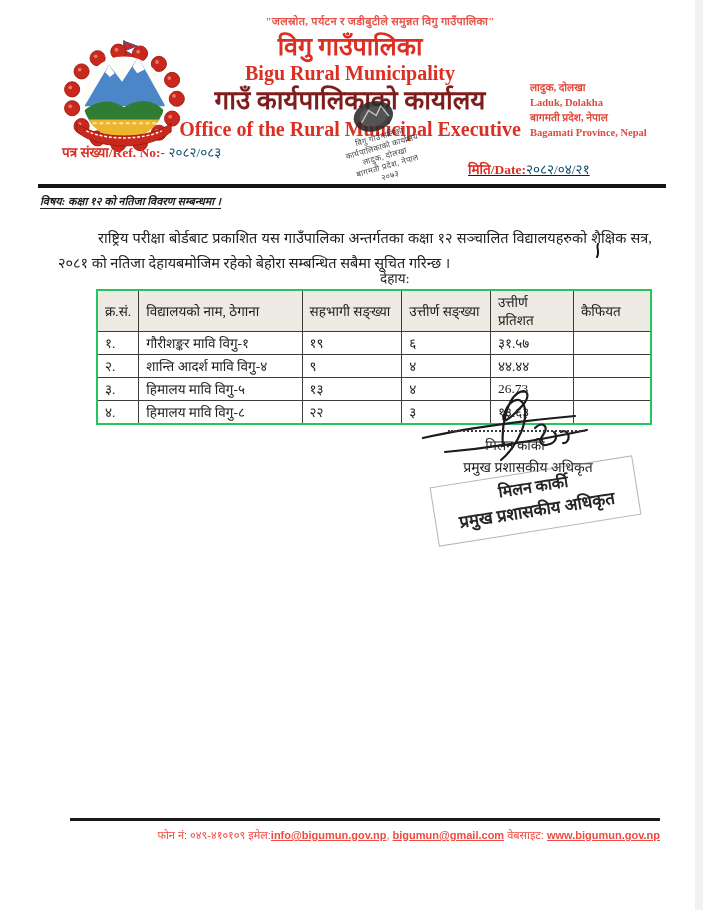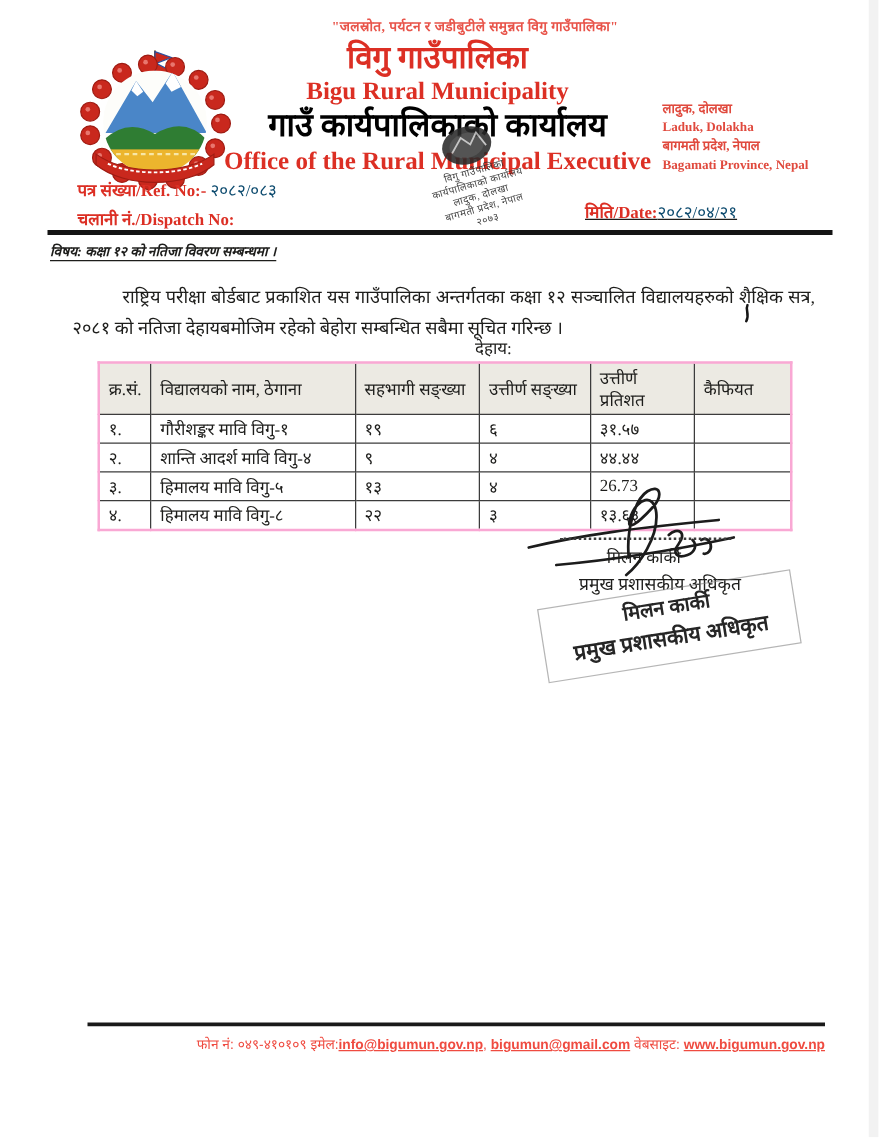--- a/index.html
+++ b/index.html
@@ -5,21 +5,21 @@
   * { margin:0; padding:0; box-sizing:border-box; }
   html,body { background:#ffffff; }
   body { width:703px; height:910px; font-family:"Liberation Serif", serif; color:#1d1d1b; }
   .page { position:relative; width:703px; height:910px; background:#ffffff; overflow:hidden; }
   .scan-edge { position:absolute; right:0; top:0; width:8px; height:100%; background:rgba(0,0,0,0.05); }
   .slogan { position:absolute; top:13px; left:100px; width:560px; text-align:center;
             font-size:11px; font-weight:bold; color:#e8544a; letter-spacing:0.3px; }
   .head-center { position:absolute; top:33px; left:40px; width:620px; text-align:center; }
   .t-np1 { font-size:25px; font-weight:bold; color:#dc2f24; line-height:28px; }
   .t-en1 { font-size:20px; font-weight:bold; color:#dc2f24; line-height:25px; }
-  .t-np2 { font-size:26px; font-weight:bold; color:#000000; line-height:30px; }
+  .t-np2 { font-size:26px; font-weight:bold; color:#7f1d1d; line-height:30px; }
   .t-en2 { font-size:20px; font-weight:bold; color:#dc2f24; line-height:26px; }
   .logo { position:absolute; top:38px; left:58px; width:132px; height:114px; }
   .addr { position:absolute; top:80px; left:530px; width:160px; font-size:10.5px; font-weight:bold;
           color:#e04a3e; line-height:15px; }
 
   
   .seal { position:absolute; top:98px; left:318px; width:130px; height:104px;
           transform:rotate(-16deg); color:#2b2b2b; opacity:0.88; text-align:center; }
   .seal-line { font-size:8px; line-height:10px; letter-spacing:0.4px; white-space:nowrap; }
 
@@ -38,21 +38,21 @@
   .para { position:absolute; top:226px; left:58px; width:594px; font-size:14.5px;
           line-height:25px; text-align:justify; text-indent:40px; }
   .ink-mark { position:absolute; left:594px; top:243px; }
   .dehaya { position:absolute; top:269px; left:380px; font-size:13.5px; }
 
   table.results { position:absolute; top:289px; left:78px; width:556px; border-collapse:collapse;
                   font-size:13.5px; }
   table.results th, table.results td { border:1.2px solid #3c3c3c; padding:2px 7px; text-align:left;
                   height:22px; font-weight:normal; vertical-align:middle; }
   table.results thead th { background:#eceae3; }
-  table.results { border:2px solid #f9a8d4; }
+  table.results { border:2px solid #22c55e;margin-left:18px; }
 
   
   .sig-scribble { position:absolute; left:415px; top:388px; }
   .sig-dots { position:absolute; left:448px; top:418px; width:137px; height:14px;
               border-bottom:2px dotted #3a3a3a; }
   .sig-name { position:absolute; left:440px; top:436px; width:150px; text-align:center; font-size:13.5px; }
   .sig-title { position:absolute; left:438px; top:457px; width:180px; text-align:center; font-size:14px; }
   .sig-stamp { position:absolute; left:433px; top:471px; width:205px; height:60px;
                transform:rotate(-9deg); border:1.5px solid rgba(120,120,120,0.55);
                text-align:center; padding-top:4px; color:#262626; }
@@ -158,23 +158,20 @@
     <div class="seal-line">लादुक, दोलखा</div>
     <div class="seal-line">बागमती प्रदेश, नेपाल</div>
     <div class="seal-line">२०७३</div>
   </div>
 
   <div class="meta">
     <div class="meta-row">
       <span class="meta-label">पत्र संख्या/Ref. No:-</span>
       <span class="meta-val">२०८२/०८३</span>
     </div>
-    <div class="meta-row">
-      <span class="meta-label">चलानी नं./Dispatch No:</span>
-    </div>
   </div>
   <div class="date-block">
     <span class="meta-label">मिति/Date:</span><span class="meta-val">२०८२/०४/२१</span>
   </div>
 
   <div class="divider"></div>
 
   <div class="subject">
     <span>विषय: कक्षा १२ को नतिजा विवरण सम्बन्धमा ।</span>
   </div>

